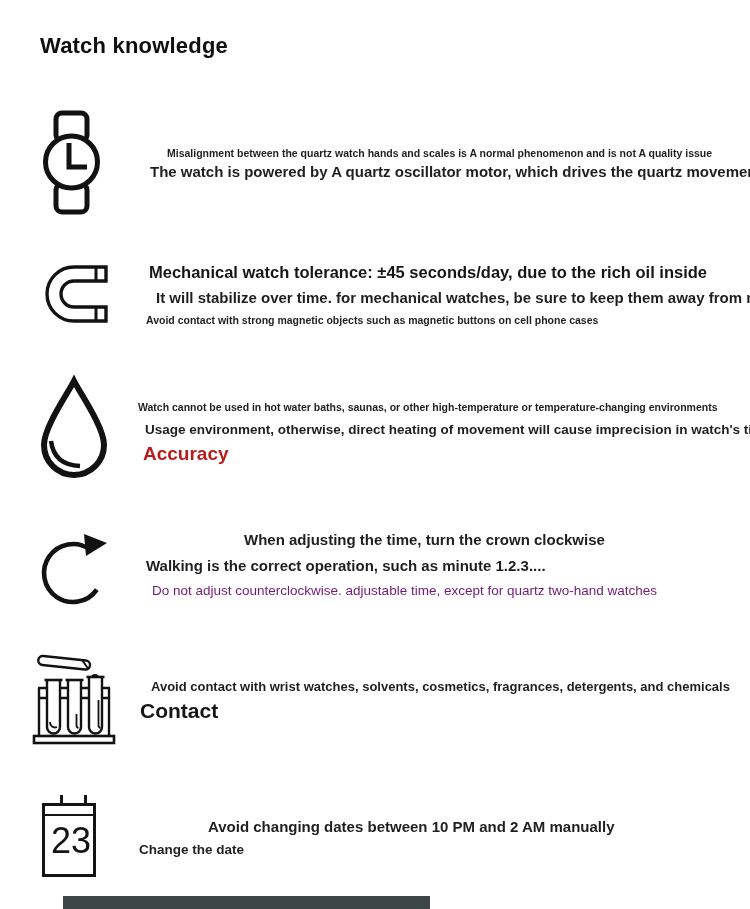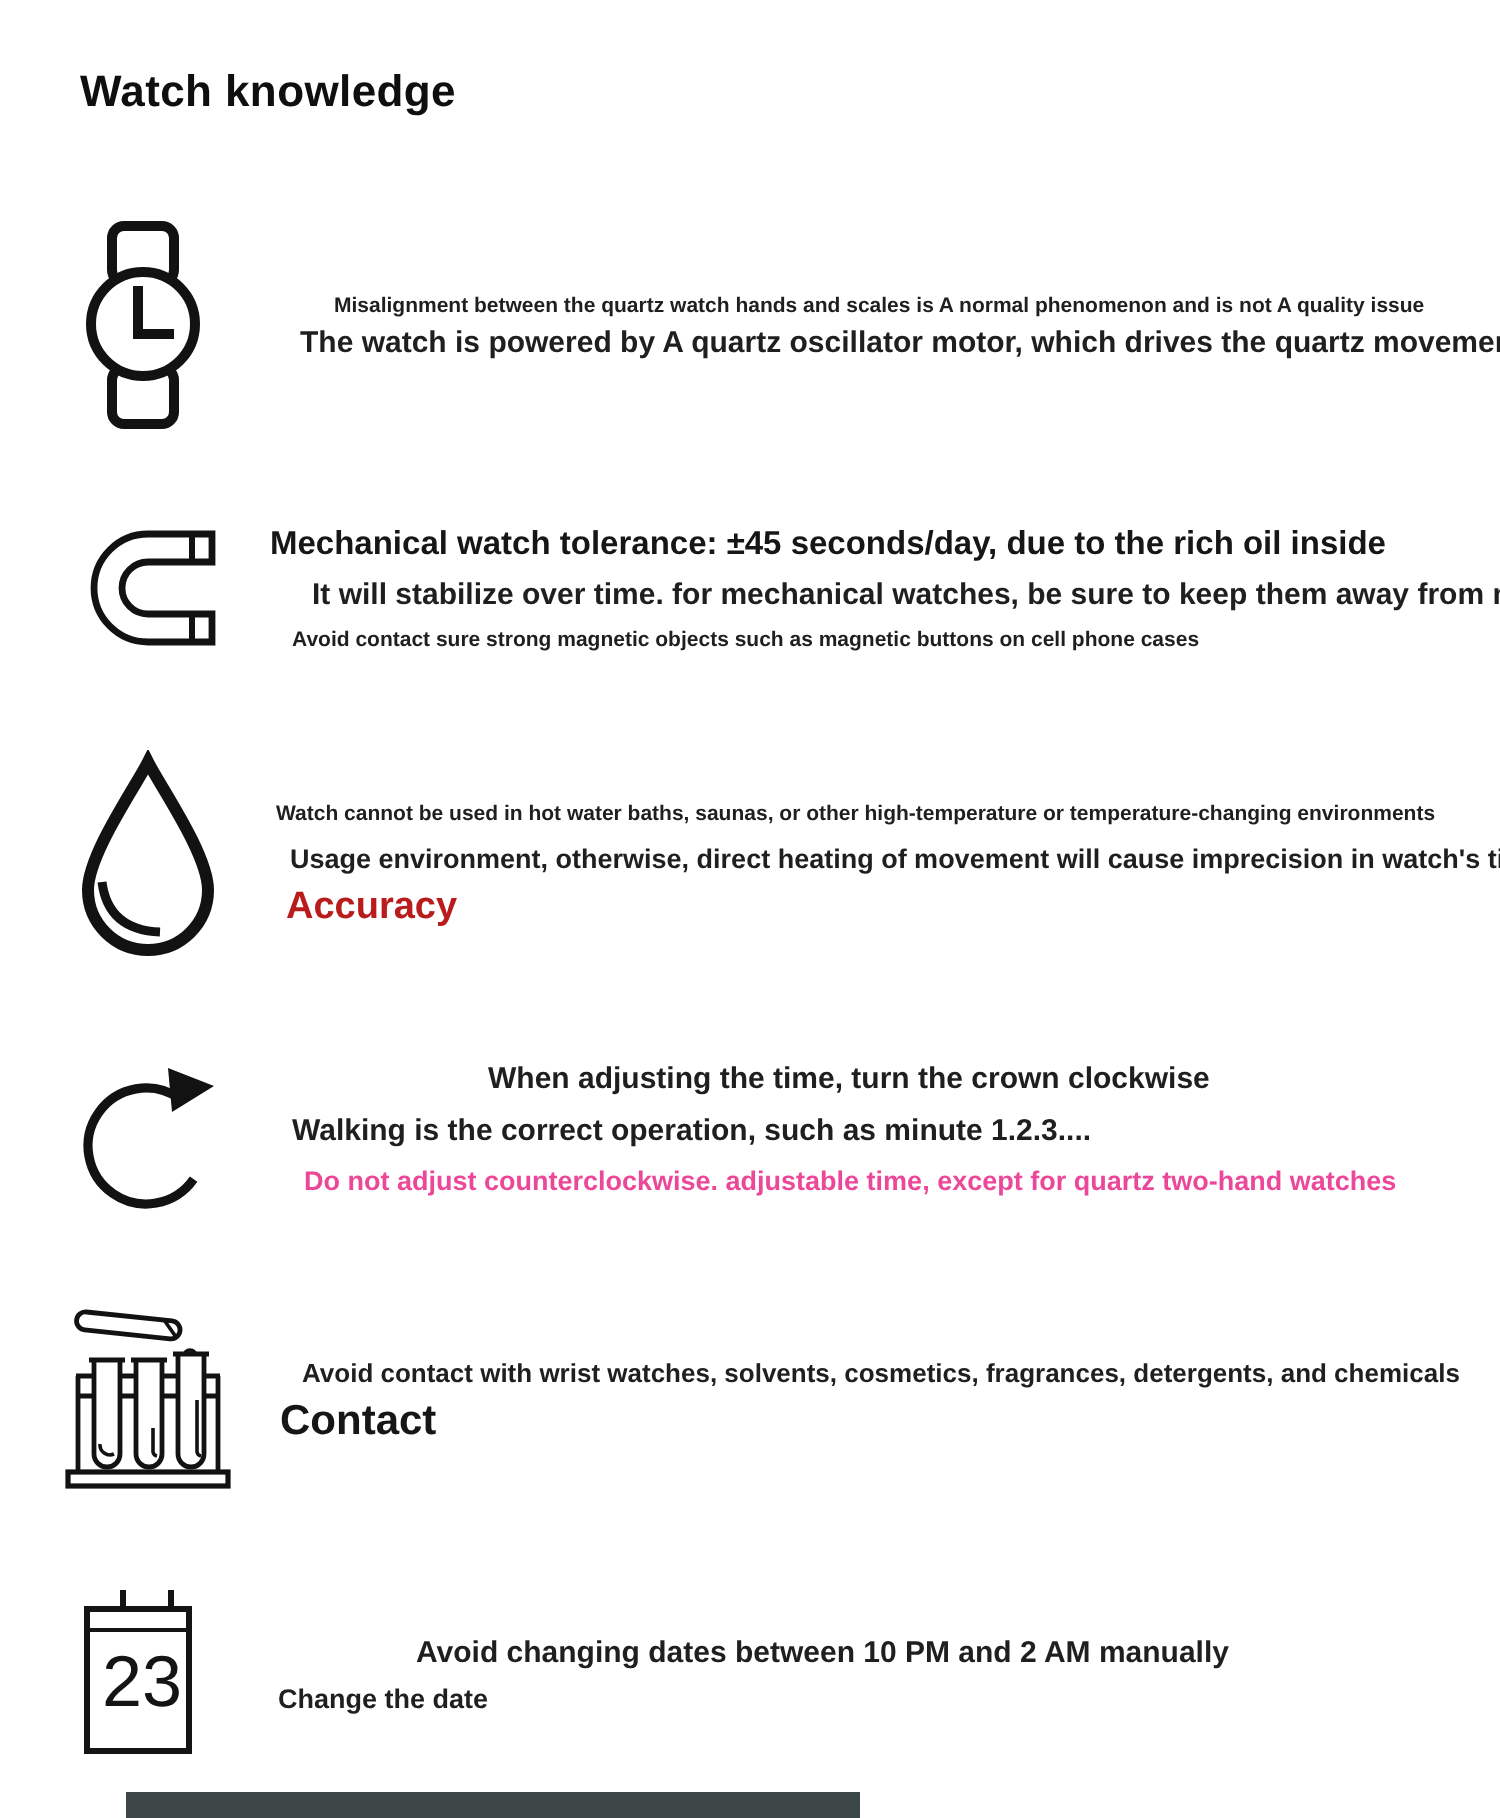--- a/index.html
+++ b/index.html
@@ -14,21 +14,21 @@
   }
   .abs { position: absolute; white-space: nowrap; }
   .ttl { font-size: 22px; font-weight: 700; color: #0f0f0f; letter-spacing: 0.2px; }
 
   .t-xs  { font-size: 10.5px; font-weight: 700; color: #1f1f1f; }
   .t-sm  { font-size: 13px;   font-weight: 700; color: #1f1f1f; }
   .t-md  { font-size: 15px;   font-weight: 700; color: #1f1f1f; }
   .t-lg  { font-size: 16.5px; font-weight: 700; color: #161616; }
   .t-xl  { font-size: 19px;   font-weight: 700; color: #b91c1c; }
   .t-xxl { font-size: 21px;   font-weight: 700; color: #161616; }
-  .t-reg { font-size: 13.5px; font-weight: 700; color: #ec4899; }
+  .t-reg { font-size: 13.5px; font-weight: 400; color: #701a75; }
 
   svg.icon { display: block; }
   svg.icon path, svg.icon rect, svg.icon circle, svg.icon line, svg.icon polyline {
     vector-effect: none;
   }
 
   
   .cal-box {
     position: absolute; left: 0; top: 8px; width: 54px; height: 74px;
     border: 3.5px solid #141414; background: #fff; box-sizing: border-box;
@@ -61,23 +61,23 @@
     <div class="abs t-xs" style="left:167px; top:147px;">Misalignment between the quartz watch hands and scales is A normal phenomenon and is not A quality issue</div>
     <div class="abs t-md" style="left:150px; top:163px;">The watch is powered by A quartz oscillator motor, which drives the quartz movement</div>
   </div>
 
   <div>
     <svg class="icon abs" style="left:40px; top:263px;" width="70" height="62" viewBox="0 0 70 62">
       <path d="M66,4 L34,4 A27,27 0 0 0 34,58 L66,58 L66,44 L34,44 A13,13 0 0 1 34,18 L66,18 Z" fill="none" stroke="#121212" stroke-width="3.4"></path>
       <line x1="56" y1="4" x2="56" y2="18" stroke="#121212" stroke-width="3"></line>
       <line x1="56" y1="44" x2="56" y2="58" stroke="#121212" stroke-width="3"></line>
     </svg>
-    <div class="abs t-lg" style="left:135px; top:263px;">Mechanical watch tolerance: ±45 seconds/day, due to the rich oil inside</div>
+    <div class="abs t-lg" style="left:149px; top:263px;">Mechanical watch tolerance: ±45 seconds/day, due to the rich oil inside</div>
     <div class="abs t-md" style="left:156px; top:289px;">It will stabilize over time. for mechanical watches, be sure to keep them away from magnets</div>
-    <div class="abs t-xs" style="left:146px; top:314px;">Avoid contact sure strong magnetic objects such as magnetic buttons on cell phone cases</div>
+    <div class="abs t-xs" style="left:146px; top:314px;">Avoid contact with strong magnetic objects such as magnetic buttons on cell phone cases</div>
   </div>
 
   <div>
     <svg class="icon abs" style="left:38px; top:375px;" width="72" height="105" viewBox="0 0 72 105">
       <path d="M36,6 C30,18 6,52 6,70 A30,30 0 0 0 66,70 C66,52 42,18 36,6 Z" fill="none" stroke="#121212" stroke-width="6"></path>
       <path d="M13,66 Q16,90 42,91" fill="none" stroke="#121212" stroke-width="4.5"></path>
     </svg>
     <div class="abs t-xs" style="left:138px; top:401px;">Watch cannot be used in hot water baths, saunas, or other high-temperature or temperature-changing environments</div>
     <div class="abs t-sm" style="left:145px; top:422px; font-size:13.5px;">Usage environment, otherwise, direct heating of movement will cause imprecision in watch's timekeeping</div>
     <div class="abs t-xl" style="left:143px; top:443px;">Accuracy</div>

